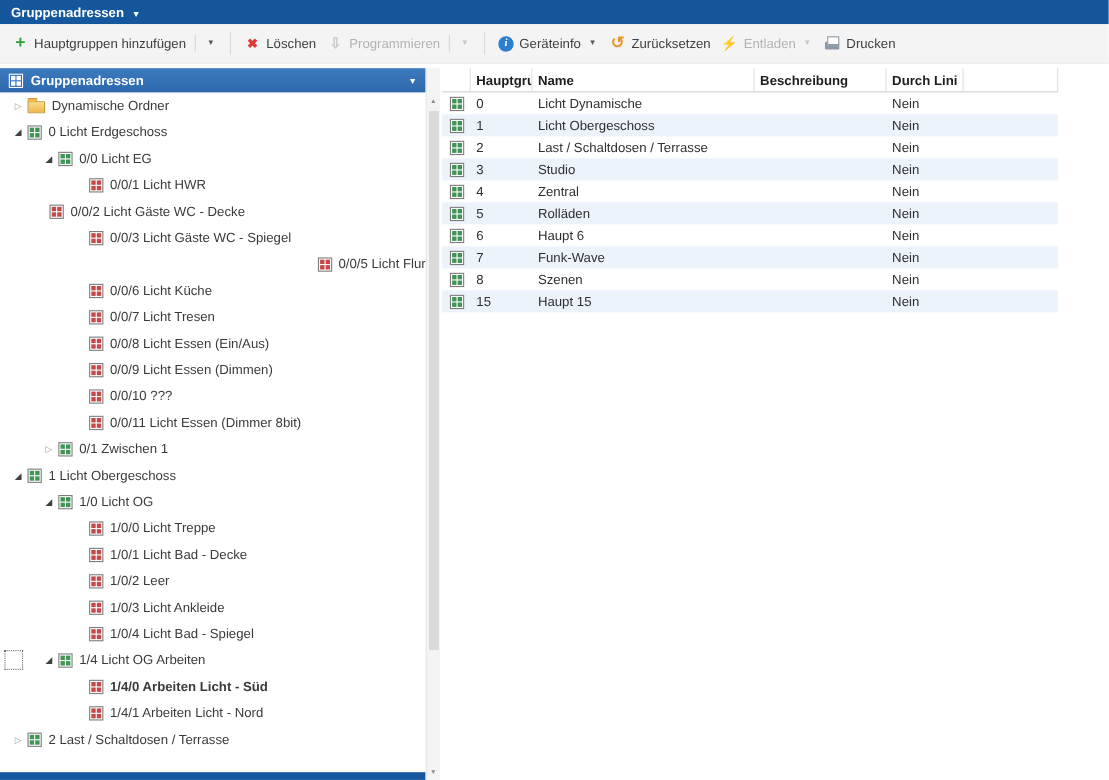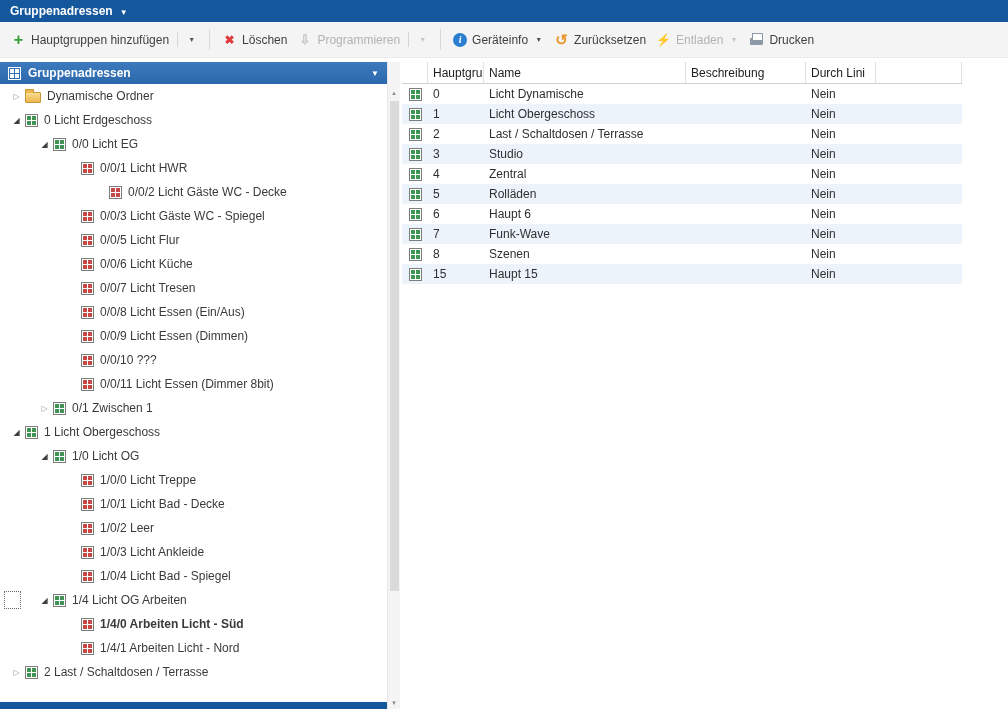--- a/index.html
+++ b/index.html
@@ -74,21 +74,21 @@
     display:flex; flex-direction:column; align-items:center; padding-top:24px; }
   .sb-arrow { width:100%; height:13px; display:flex; align-items:center; justify-content:center;
     font-size:6px; color:#8a8a8a; }
   .sb-thumb { width:9px; height:490px; background:#dadada; margin-top:2px; }
   .sb-bottom { margin-top:auto; }
 
   
   .right-panel { flex:1; min-width:0; font-size:12px; color:#2f2f2f; padding-left:2px; }
   .grid { width:560px; }
   .grid-header { display:flex; height:22px; border-bottom:1px solid #d0d0d0;
-    font-weight:normal; color:#1d1d1d; }
+    font-weight:bold; color:#1d1d1d; }
   .hcell { border-right:1px solid #e0e0e0; }
   .cell { display:flex; align-items:center; padding:0 5px; height:100%;
     overflow:hidden; white-space:nowrap; }
   .c-icon { flex:0 0 26px; justify-content:center; padding:0; }
   .c-main { flex:0 0 56px; }
   .c-name { flex:0 0 202px; }
   .c-desc { flex:0 0 120px; }
   .c-pass { flex:0 0 70px; }
   .c-fill { flex:1 1 auto; }
   .grid-row { display:flex; height:20px; }
@@ -186,41 +186,41 @@
           <div class="tree-row" style="padding-left: 64px;">
             <span class="expander none"></span>
             <span class="ga-icon ga-red">
               <i></i>
               <i></i>
               <i></i>
               <i></i>
             </span>
             <span class="tree-label">0/0/1 Licht HWR</span>
           </div>
-          <div class="tree-row" style="padding-left: 92px;">
+          <div class="tree-row" style="padding-left: 28px;">
             <span class="expander none"></span>
             <span class="ga-icon ga-red">
               <i></i>
               <i></i>
               <i></i>
               <i></i>
             </span>
             <span class="tree-label">0/0/2 Licht Gäste WC - Decke</span>
           </div>
           <div class="tree-row" style="padding-left: 64px;">
             <span class="expander none"></span>
             <span class="ga-icon ga-red">
               <i></i>
               <i></i>
               <i></i>
               <i></i>
             </span>
             <span class="tree-label">0/0/3 Licht Gäste WC - Spiegel</span>
           </div>
-          <div class="tree-row" style="padding-left: 64px;">
+          <div class="tree-row" style="padding-left: 64px; justify-content: flex-end;">
             <span class="expander none"></span>
             <span class="ga-icon ga-red">
               <i></i>
               <i></i>
               <i></i>
               <i></i>
             </span>
             <span class="tree-label">0/0/5 Licht Flur</span>
           </div>
           <div class="tree-row" style="padding-left: 64px;">

